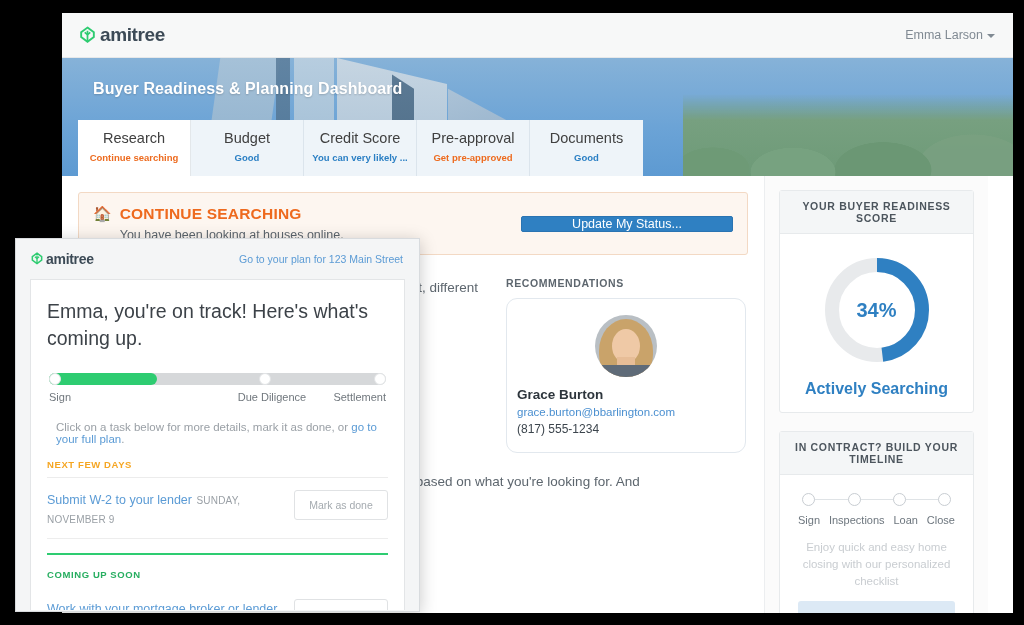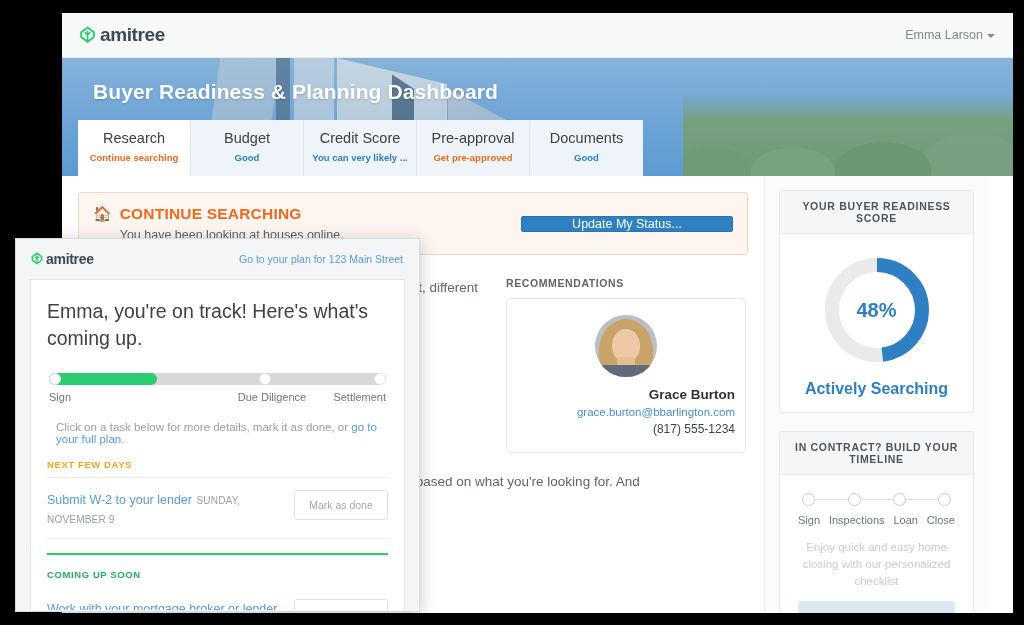--- a/index.html
+++ b/index.html
@@ -59,21 +59,21 @@
     background:
       radial-gradient(ellipse 60px 34px at 30px 92px,#6f9a72 60%,transparent 61%),
       radial-gradient(ellipse 70px 40px at 110px 96px,#79a37c 60%,transparent 61%),
       radial-gradient(ellipse 80px 46px at 200px 94px,#6c976f 60%,transparent 61%),
       radial-gradient(ellipse 90px 52px at 290px 90px,#7aa07c 60%,transparent 61%),
       linear-gradient(180deg,rgba(120,160,125,0) 18%,#78a07c 44%,#6e9a73 100%);
     opacity:.95;
   }
   .hero-title{
     position:absolute;left:31px;top:22px;
-    color:#fff;font-size:21px;font-weight:600;letter-spacing:.1px;
+    color:#fff;font-size:16px;font-weight:600;letter-spacing:.1px;
     text-shadow:0 1px 2px rgba(0,0,0,.18);
   }
 
   
   .tabs{
     position:absolute;left:16px;bottom:0;display:flex;
     height:56px;background:#eef4f9;
   }
   .tab{
     width:113px;box-sizing:border-box;text-align:center;
@@ -111,22 +111,22 @@
 
   
   .main-cols{display:flex;gap:18px;margin-top:22px;}
   .col-text{width:410px;font-size:13.5px;color:#5d666e;line-height:21px;}
   .col-text p{margin:0 0 14px 0;}
   .col-rec{width:240px;}
   .rec-label{
     font-size:10.5px;font-weight:bold;color:#5d666e;letter-spacing:.6px;margin-bottom:9px;
   }
   .rec-card{
-    border:1px solid #e2e8ee;border-radius:5px;background:#fff;
-    padding:16px 10px 14px;text-align:right;
+    border:1px solid #e2e8ee;border-radius:11px;background:#fff;
+    padding:16px 10px 14px;text-align:left;
   }
   .avatar{
     width:62px;height:62px;border-radius:50%;margin:0 auto 9px;overflow:hidden;
     background:#b9bfc4;position:relative;
   }
   .avatar .hair{position:absolute;left:4px;top:4px;right:4px;bottom:-6px;border-radius:50% 50% 45% 45%;background:#c9a36a;}
   .avatar .face{position:absolute;left:17px;top:14px;width:28px;height:34px;border-radius:50%;background:#efc9a6;}
   .avatar .neck{position:absolute;left:22px;top:42px;width:18px;height:16px;background:#e7bd97;}
   .avatar .shoulder{position:absolute;left:0;bottom:0;width:100%;height:12px;background:#5f6b78;}
   .rec-name{font-size:13.5px;font-weight:bold;color:#2d353c;line-height:18px;}
@@ -316,21 +316,21 @@
       <div class="side">
 
         <div class="card">
           <div class="card-head">YOUR BUYER READINESS SCORE</div>
           <div class="card-body">
             <div class="donut">
               <svg width="112" height="112" viewBox="0 0 112 112">
                 <circle cx="56" cy="56" r="45" fill="none" stroke="#e8eaec" stroke-width="14"></circle>
                 <circle id="donut-arc" cx="56" cy="56" r="45" fill="none" stroke="#2f80c2" stroke-width="14" stroke-dasharray="135.71680263507906 282.7433388230814" stroke-linecap="butt"></circle>
               </svg>
-              <div class="pct">48%</div>
+              <div class="pct">34%</div>
             </div>
             <div class="score-label">Actively Searching</div>
           </div>
         </div>
 
         <div class="card">
           <div class="card-head">IN CONTRACT? BUILD YOUR TIMELINE</div>
           <div class="tl-wrap">
             <div class="tl-track">
               <div class="tl-line"></div>

